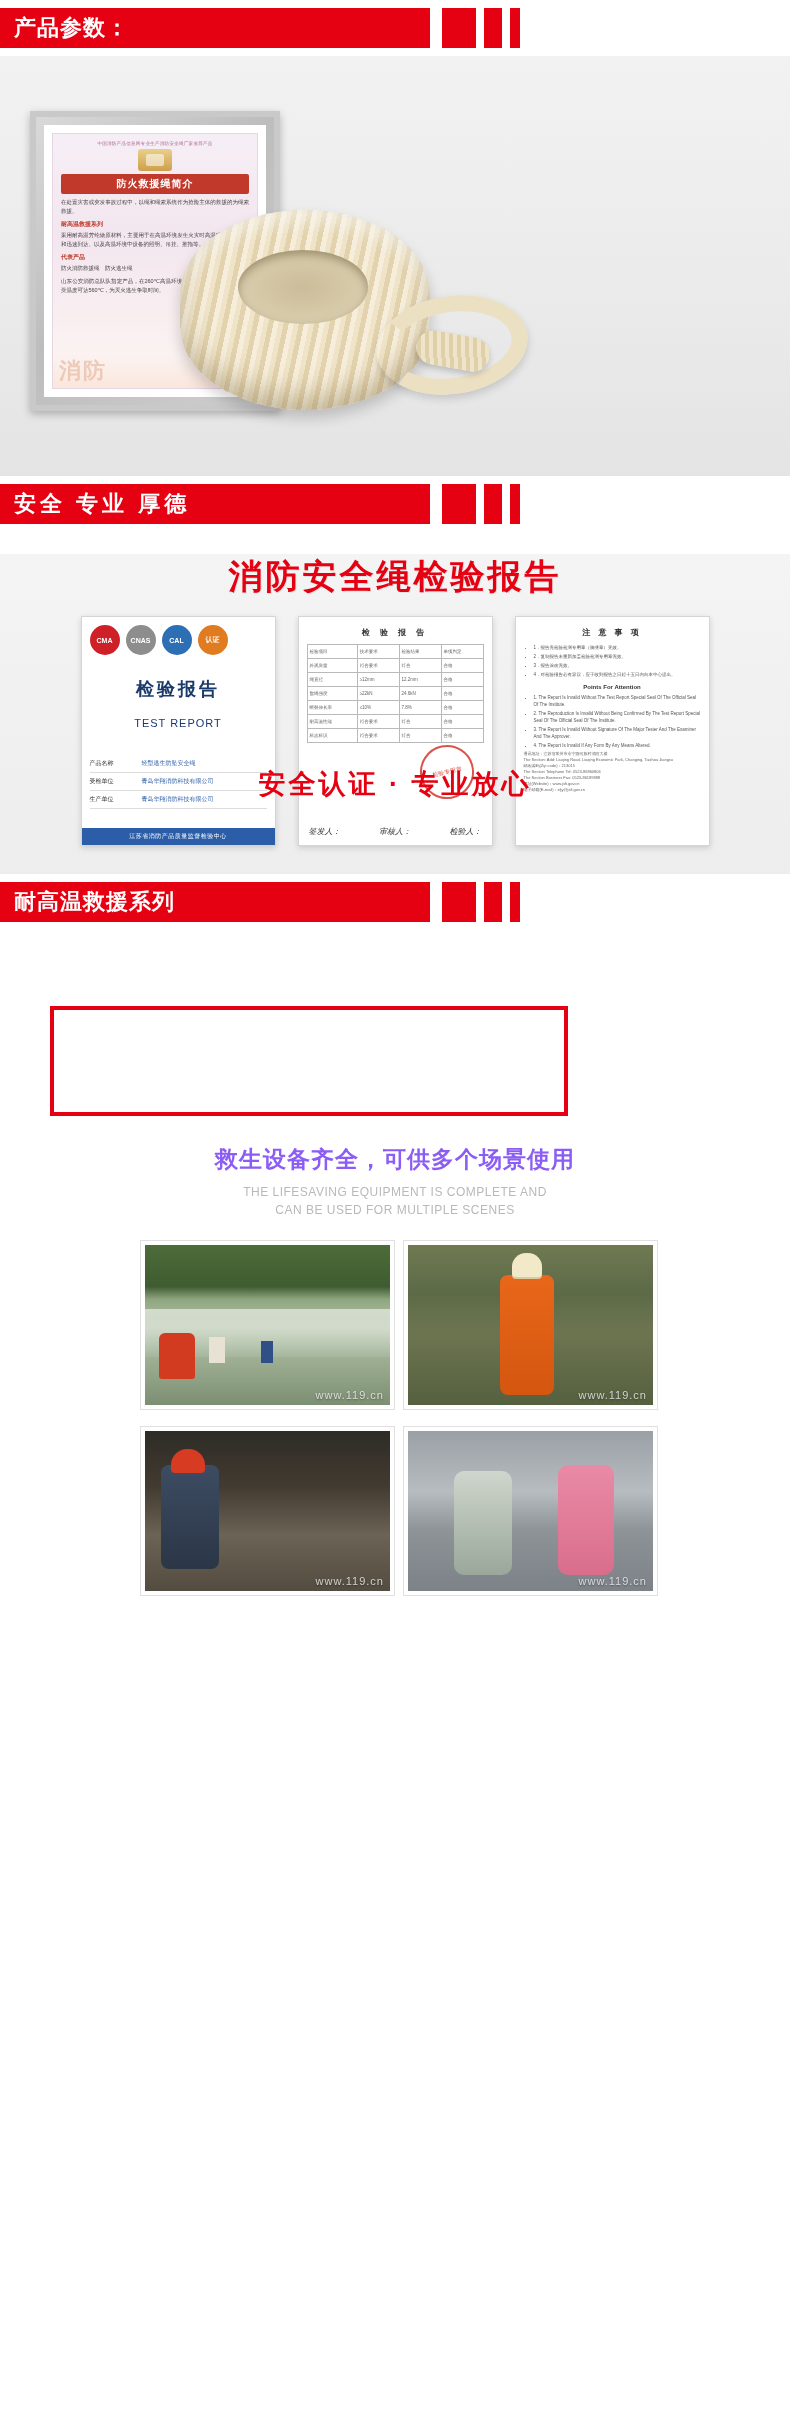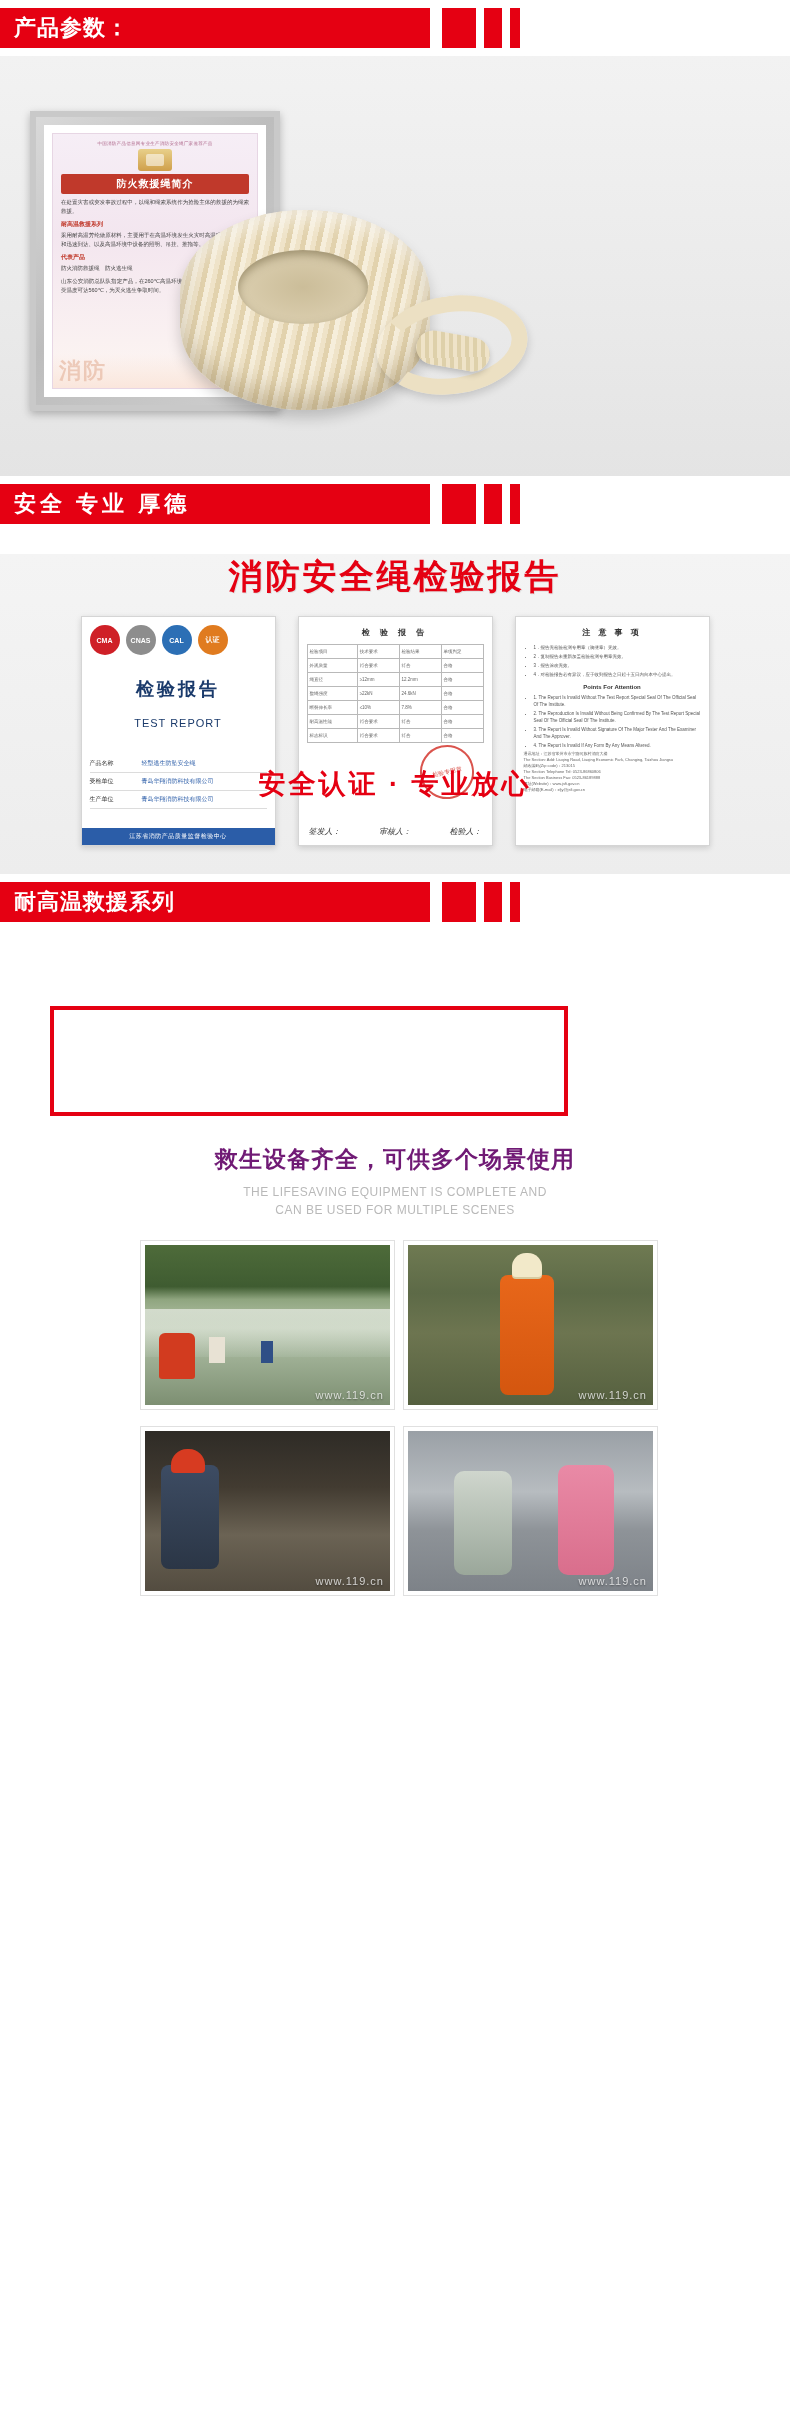--- a/index.html
+++ b/index.html
@@ -288,21 +288,21 @@
     position:absolute;left:10px;top:58px;
     width:510px;height:102px;
     border:4px solid #e50012;
   }
   .kv-2{
     position:absolute;left:205px;top:82px;
     font-size:44px;font-weight:bold;color:#e50012;
     letter-spacing:4px;
   }
   .slogan{
-    text-align:center;color:#701a75;font-size:23px;font-weight:bold;
+    text-align:center;color:#8b5cf6;font-size:23px;font-weight:bold;
     letter-spacing:1px;margin-top:-14px;
   }
   .slogan-en{
     text-align:center;color:#b9b9b9;font-size:12px;line-height:18px;
     margin-top:8px;letter-spacing:.5px;
   }
   .grid{
     display:grid;
     grid-template-columns:245px 245px;
     gap:18px;

